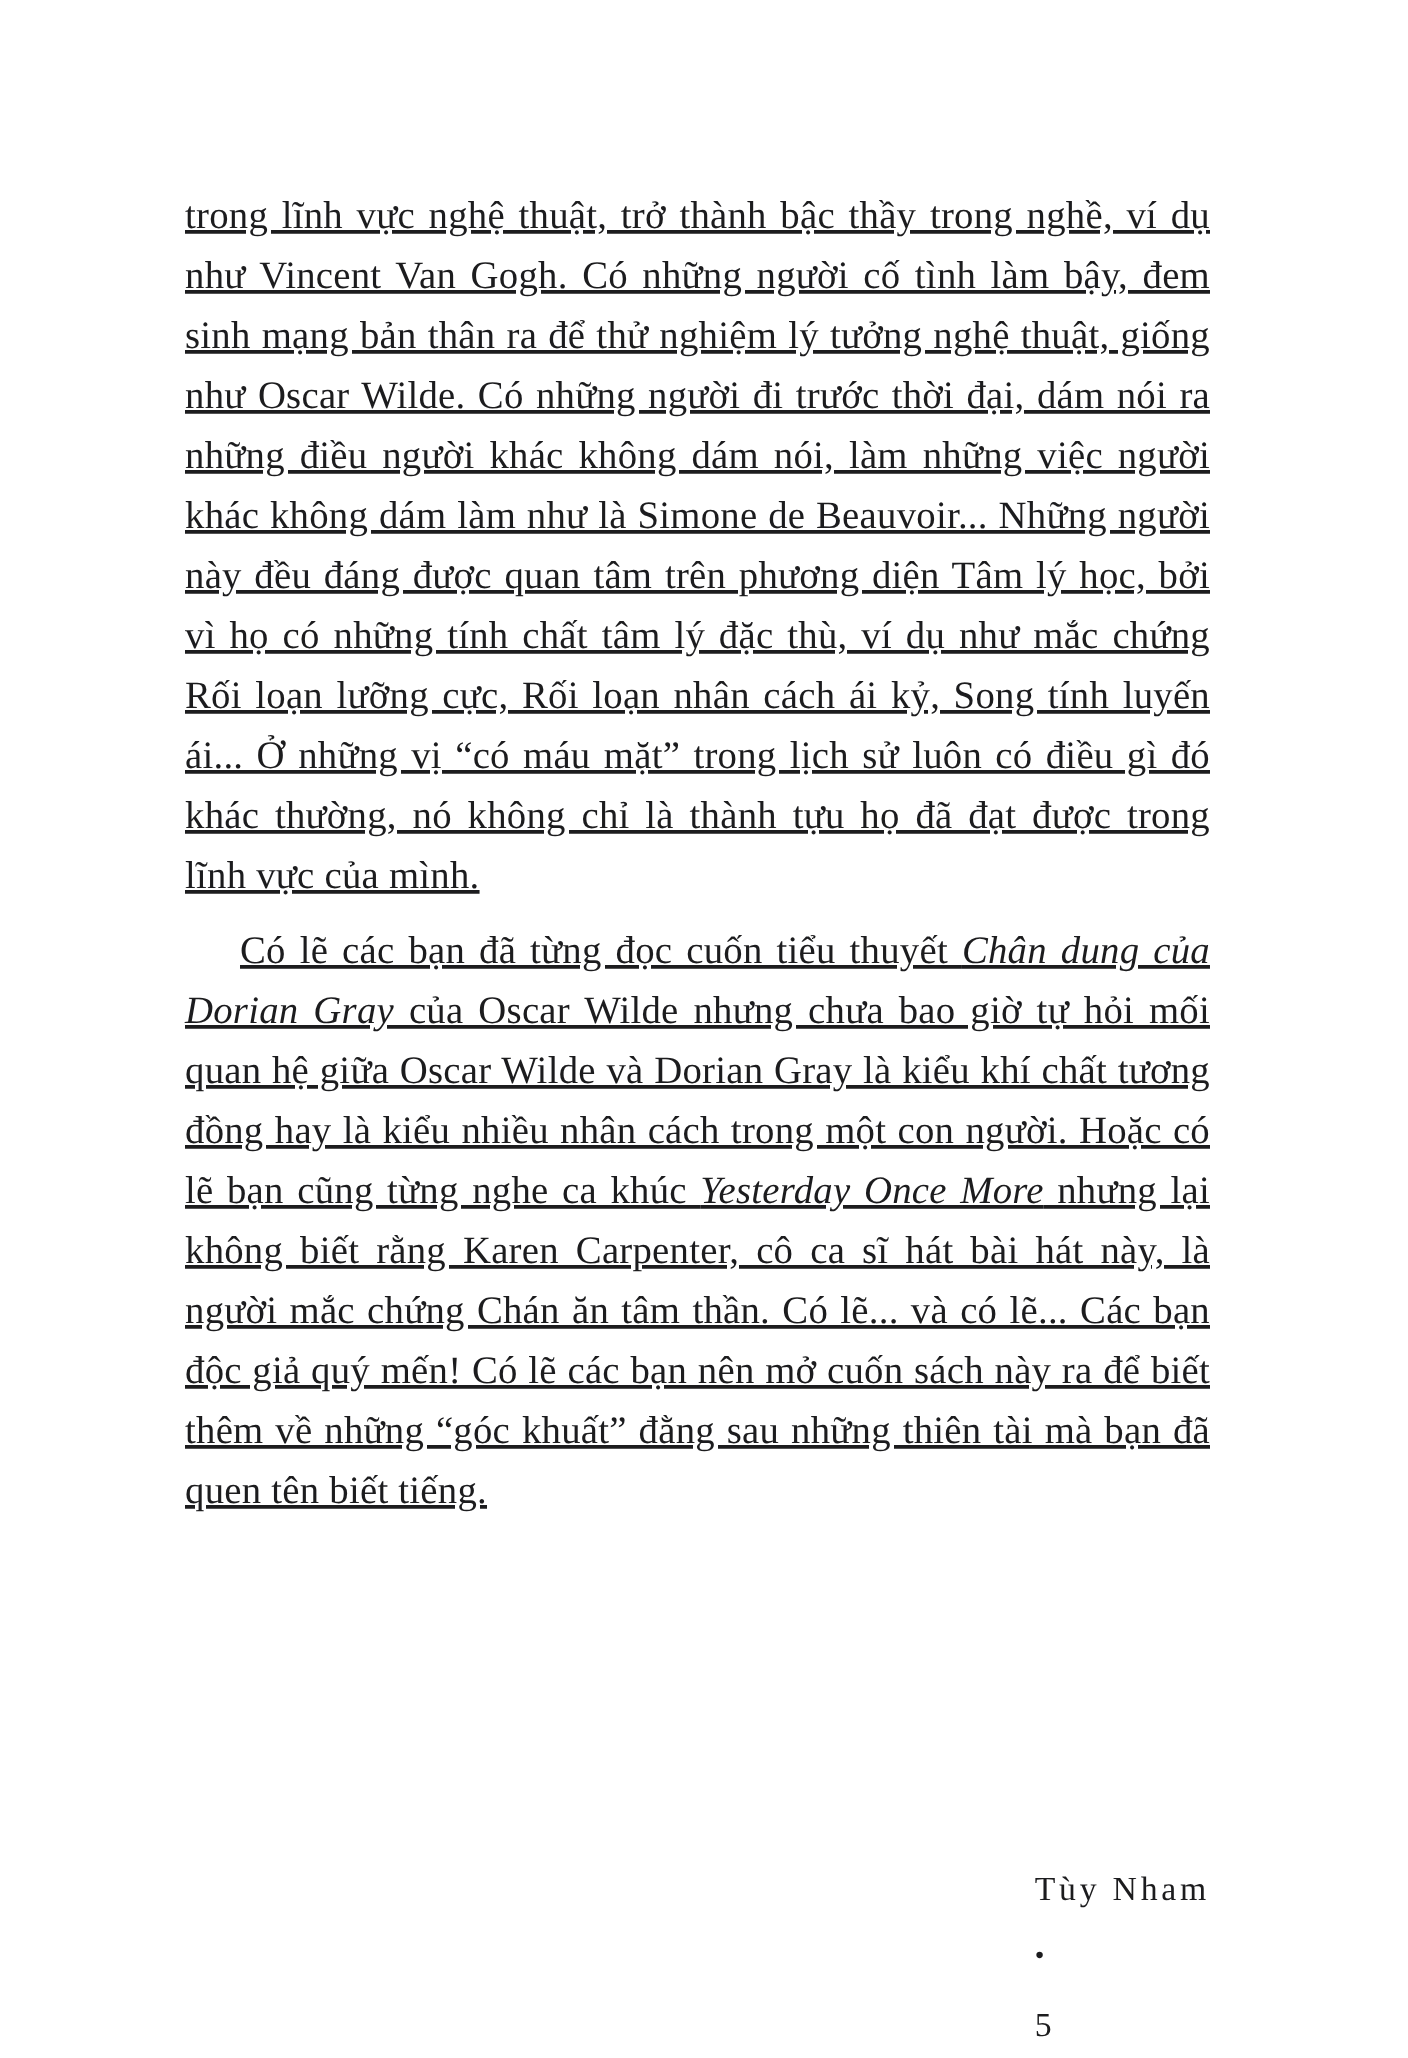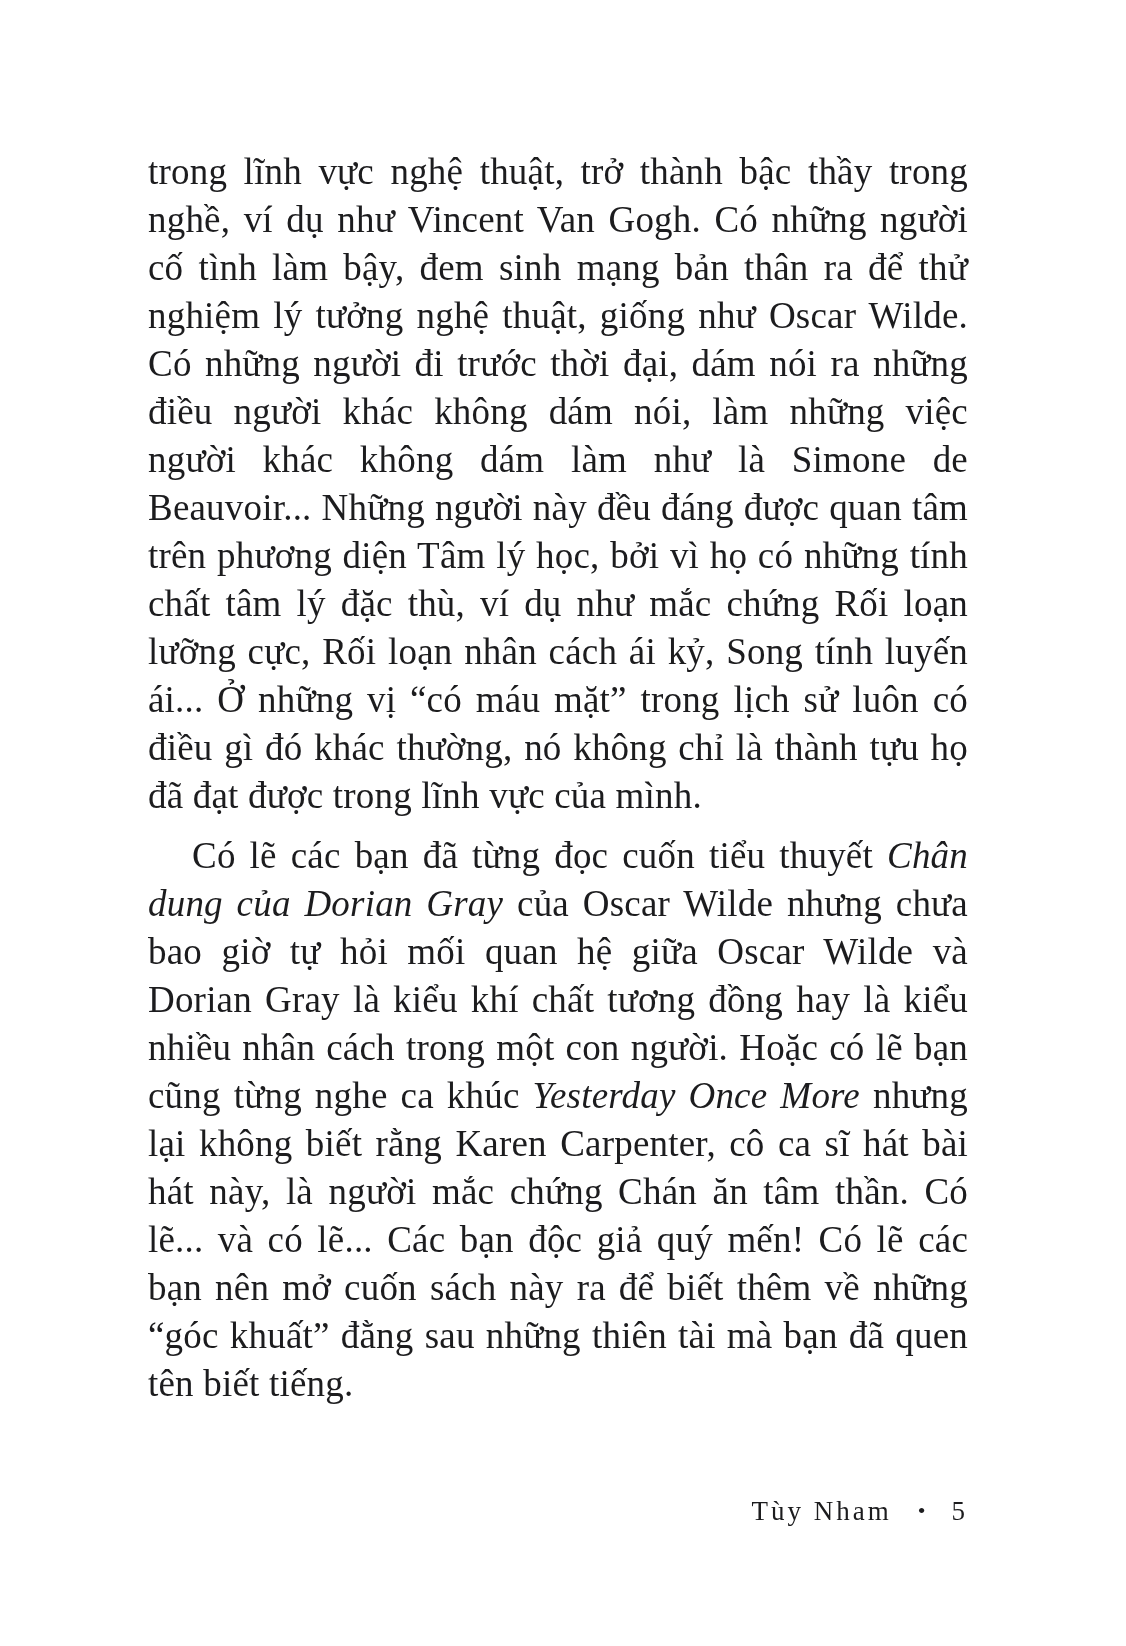--- a/index.html
+++ b/index.html
@@ -16,44 +16,46 @@
     overflow: hidden;
   }
   .text-block {
     position: absolute;
     left: 148px;
     top: 148px;
     width: 820px;
   }
   .para {
     margin: 0;
-    font-size: 37px;
+    font-size: 31px;
     line-height: 48px;
     text-align: justify;
     letter-spacing: 0.2px;
     hyphens: none;
+    text-decoration: underline;
     -webkit-hyphens: none;
   }
   .para.indented {
     margin-top: 12px;
     text-indent: 44px;
   }
   .para em {
     font-style: italic;
   }
   .page-footer {
     position: absolute;
     top: 1496px;
     right: 158px;
     display: flex;
     align-items: baseline;
     gap: 26px;
     font-size: 27px;
     letter-spacing: 3px;
     color: #1c1c1e;
+    flex-direction: column;
   }
   .page-footer .separator {
     font-size: 22px;
     letter-spacing: 0;
     position: relative;
     top: -2px;
   }
 </style>
 </head>
 <body>

